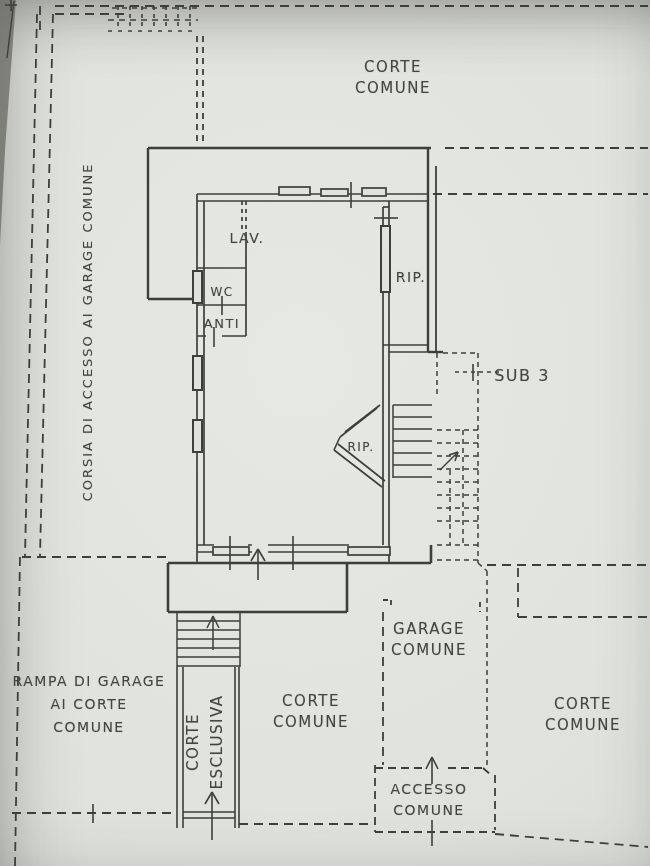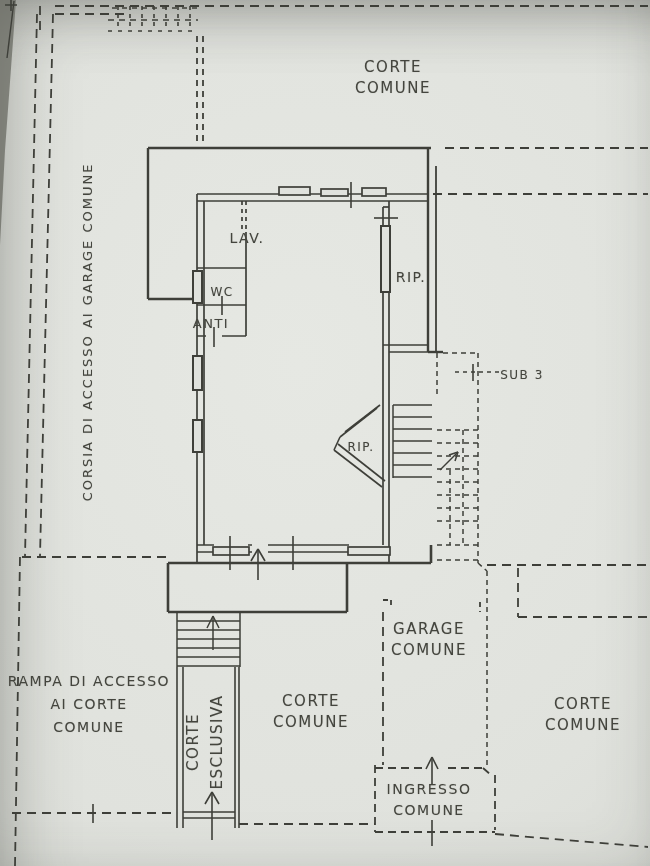--- a/index.html
+++ b/index.html
@@ -205,49 +205,49 @@
 
   <div class="lbl" style="left:393px;top:78px;">
     <span>CORTE</span><br>
     <span>COMUNE</span>
   </div>
 
   <div class="lbl rot small" style="left:88px;top:332px;letter-spacing:2px;">CORSIA DI ACCESSO AI GARAGE COMUNE</div>
 
   <div class="lbl" style="left:225px;top:238px;font-size:14px;padding-left:44px;">LAV.</div>
   <div class="lbl" style="left:222px;top:292px;font-size:12px;">WC</div>
-  <div class="lbl" style="left:211px;top:323px;font-size:13px;">ANTI</div>
+  <div class="lbl" style="left:222px;top:323px;font-size:13px;">ANTI</div>
   <div class="lbl" style="left:411px;top:277px;font-size:14px;">RIP.</div>
   <div class="lbl" style="left:361px;top:447px;font-size:12px;">RIP.</div>
-  <div class="lbl" style="left:522px;top:375px;font-size:12px;">SUB 3</div>
+  <div class="lbl" style="left:522px;top:375px;font-size:16px;">SUB 3</div>
 
   <div class="lbl" style="left:429px;top:640px;">
     <span>GARAGE</span><br>
     <span>COMUNE</span>
   </div>
 
   <div class="lbl" style="left:89px;top:704px;font-size:14px;line-height:23px;">
-    <span>RAMPA DI ACCESSO</span><br>
+    <span>RAMPA DI GARAGE</span><br>
     <span>AI CORTE</span><br>
     <span>COMUNE</span>
   </div>
 
   <div class="lbl rot" style="left:205px;top:742px;line-height:24px;">
     <span>CORTE</span><br>
     <span>ESCLUSIVA</span>
   </div>
 
   <div class="lbl" style="left:311px;top:712px;">
     <span>CORTE</span><br>
     <span>COMUNE</span>
   </div>
 
   <div class="lbl" style="left:583px;top:715px;">
     <span>CORTE</span><br>
     <span>COMUNE</span>
   </div>
 
   <div class="lbl" style="left:429px;top:800px;font-size:14px;">
-    <span>INGRESSO</span><br>
+    <span>ACCESSO</span><br>
     <span>COMUNE</span>
   </div>
 
 </div>
 
 </body></html>

